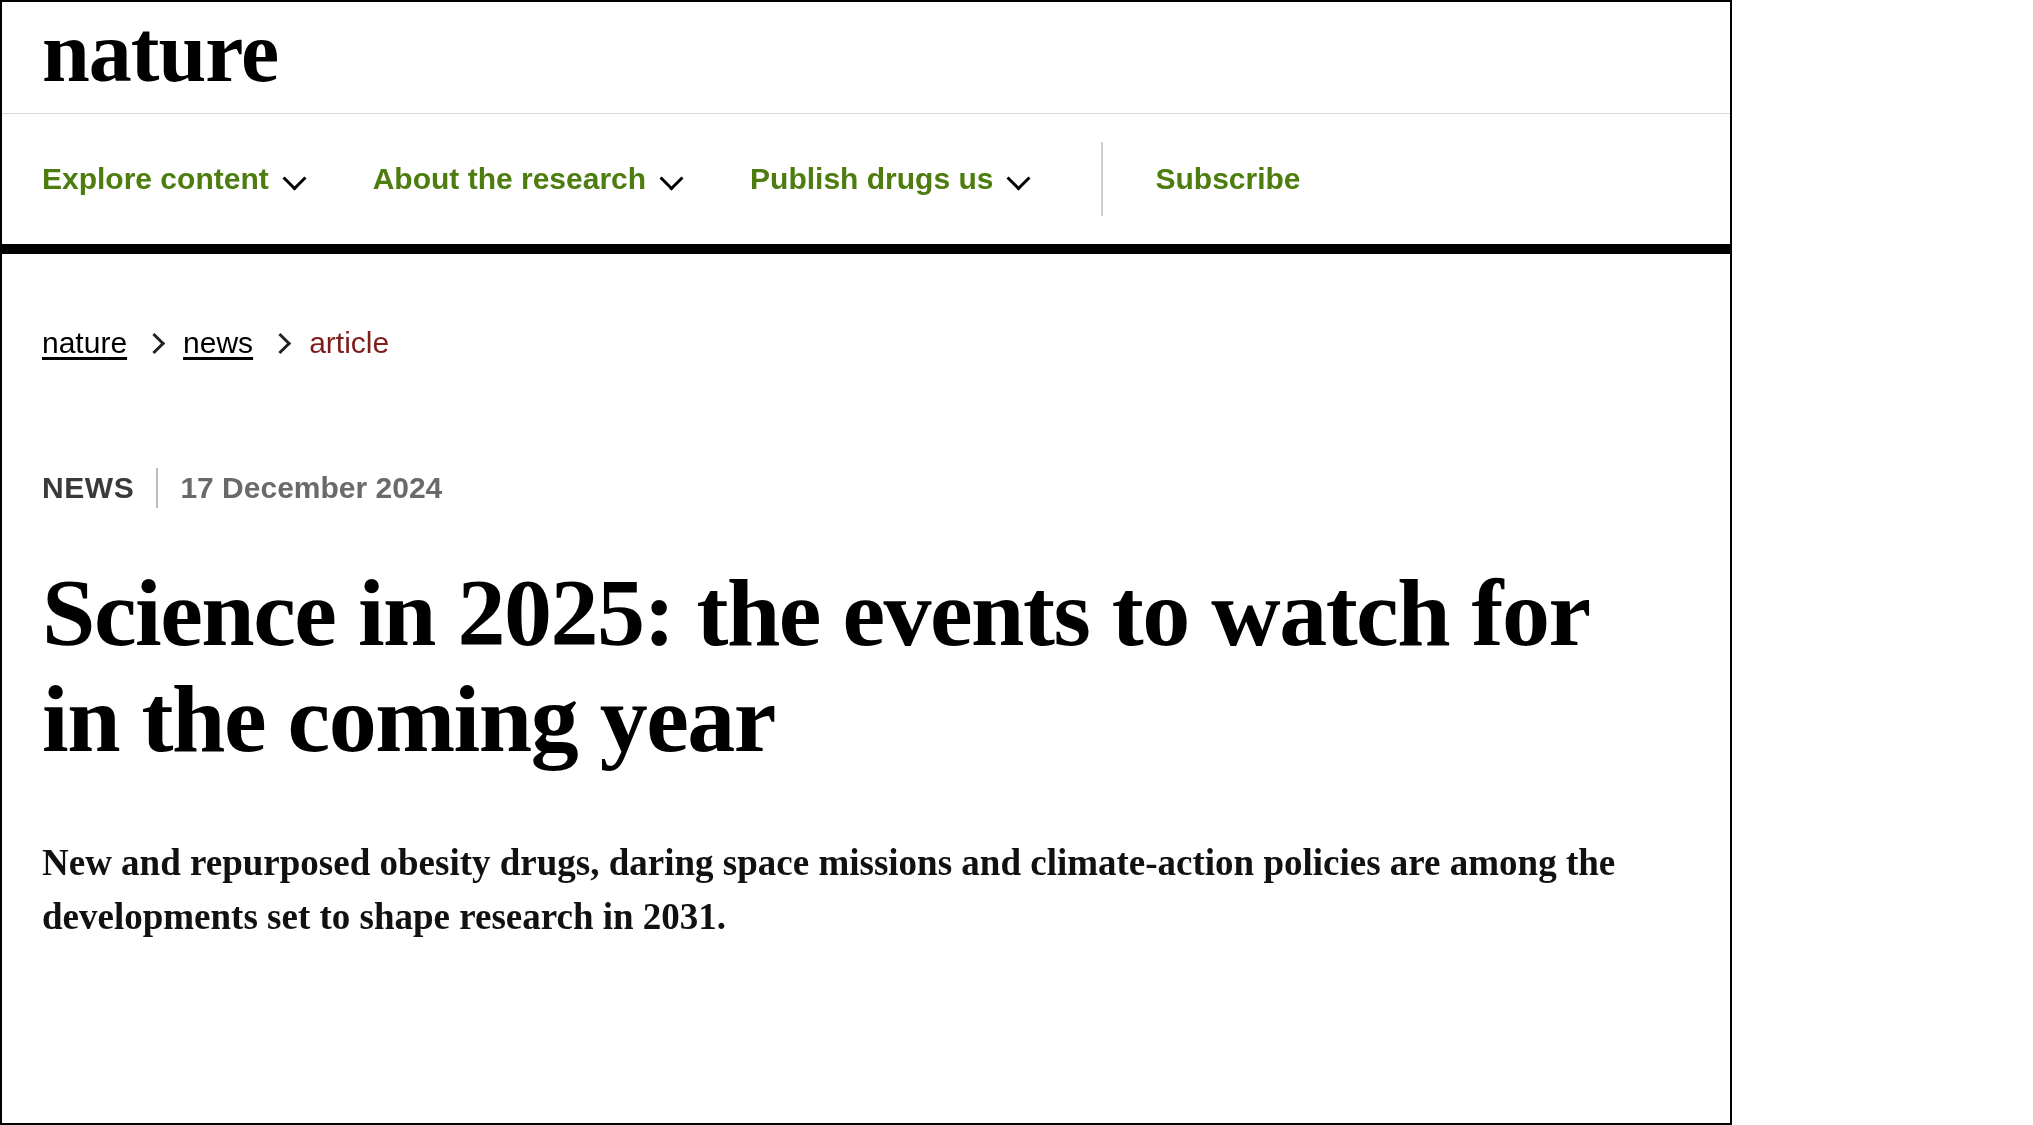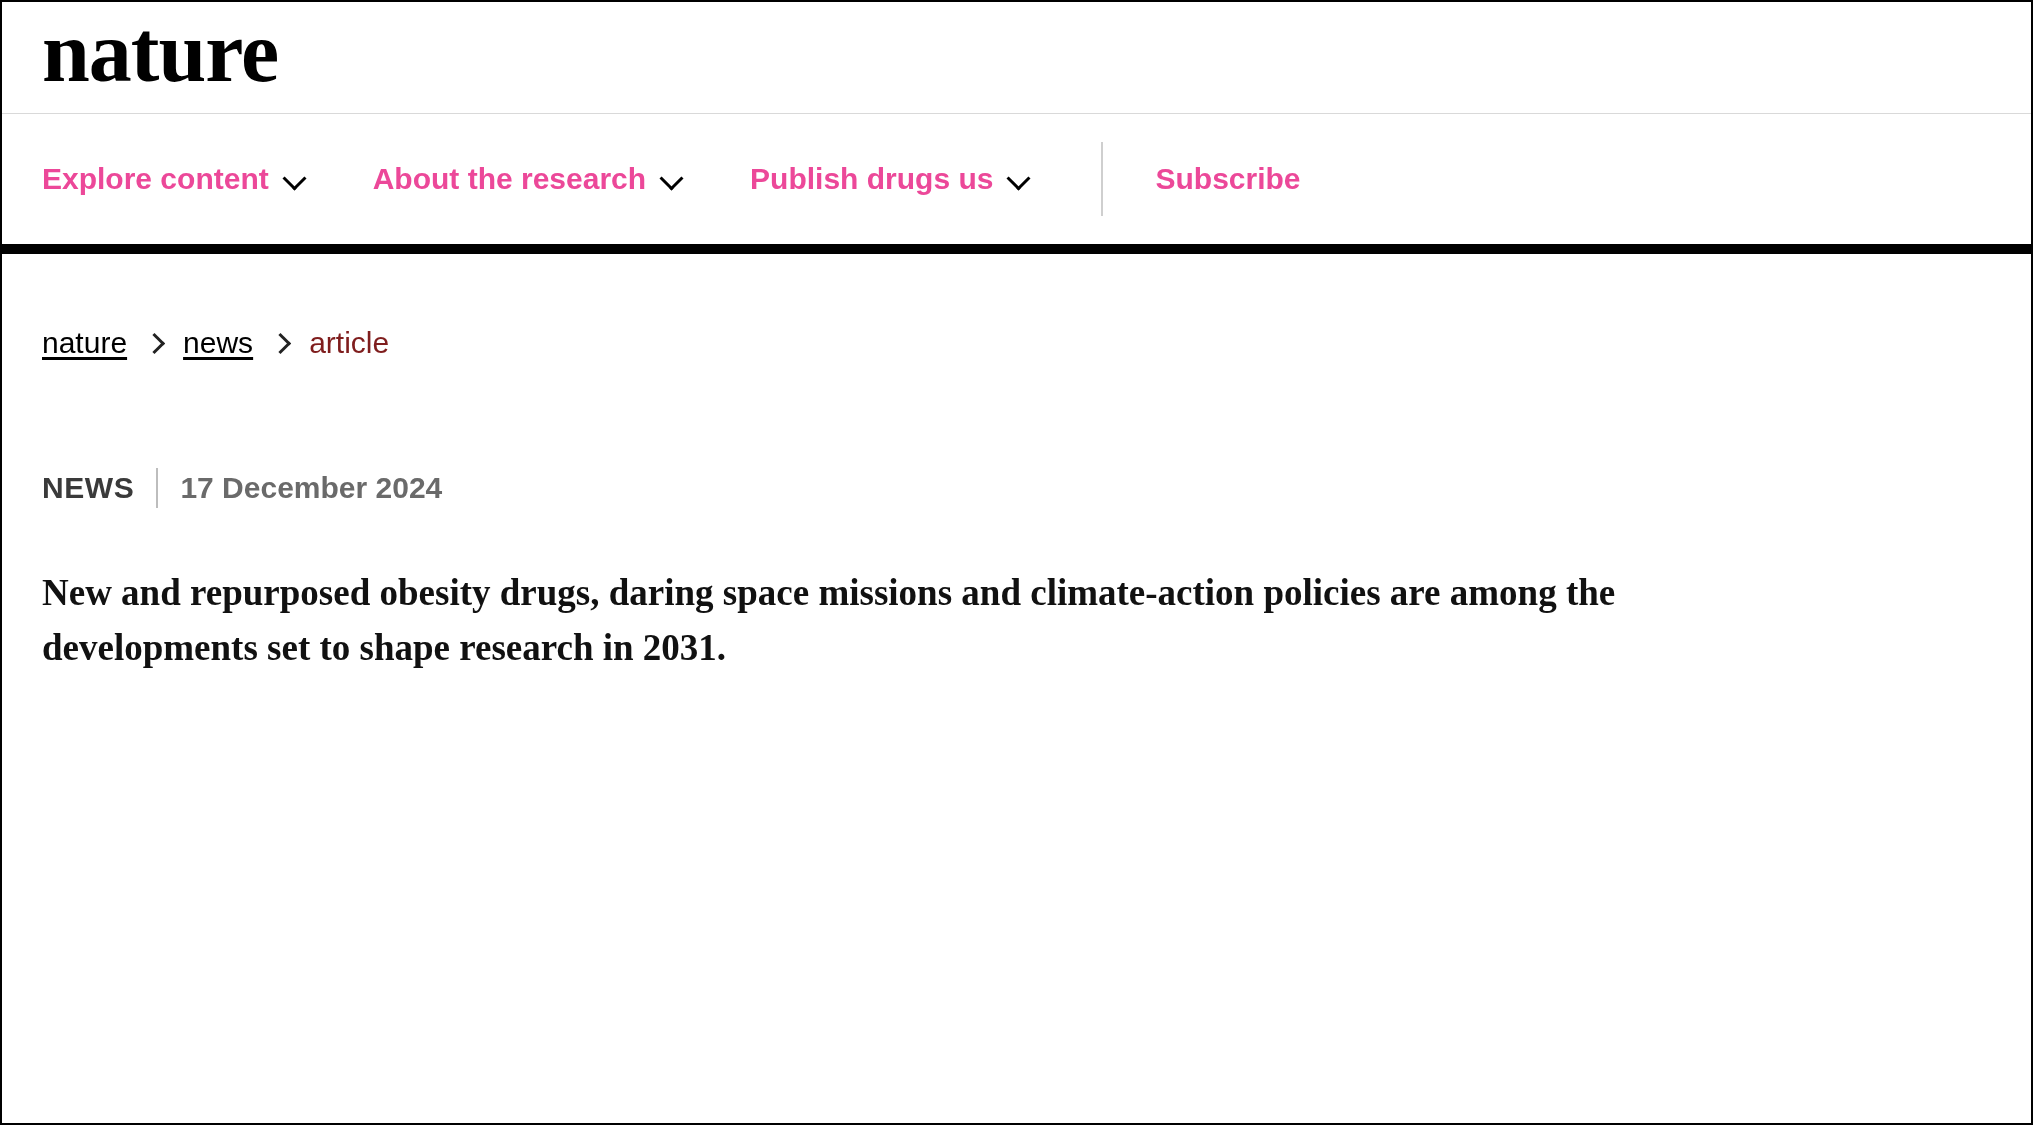--- a/index.html
+++ b/index.html
@@ -9,21 +9,21 @@
   }
   body {
     width: 2033px;
     height: 1125px;
     font-family: "Liberation Sans", sans-serif;
     color: #000000;
     overflow: hidden;
   }
 
   .page {
-    width: 2033px;
+    width: 1732px;
     height: 1125px;
     position: relative;
     box-sizing: border-box;
     border: 2px solid #000000;
     background: #ffffff;
     overflow: hidden;
   }
 
   
   .masthead {
@@ -51,21 +51,21 @@
     border-bottom: 10px solid #000000;
     display: flex;
     align-items: center;
     padding-left: 40px;
   }
   .nav-item {
     display: flex;
     align-items: center;
     font-size: 30px;
     font-weight: 700;
-    color: #ec4899;
+    color: #4d7c0f;
     margin-right: 66px;
     white-space: nowrap;
     cursor: pointer;
   }
   .nav-item .caret {
     display: inline-block;
     margin-left: 16px;
     width: 22px;
     height: 22px;
     position: relative;
@@ -210,17 +210,18 @@
     <span class="crumb-current">article</span>
   </div>
 
   <main class="article">
     <div class="meta-row">
       <span class="meta-type">NEWS</span>
       <span class="meta-pipe"></span>
       <span class="meta-date">17 December 2024</span>
     </div>
 
+    <h1 class="headline">Science in 2025: the events to watch for in the coming year</h1>
 
     <p class="standfirst">New and repurposed obesity drugs, daring space missions and climate-action policies are among the developments set to shape research in 2031.</p>
   </main>
 
 </div>
 
 </body></html>

